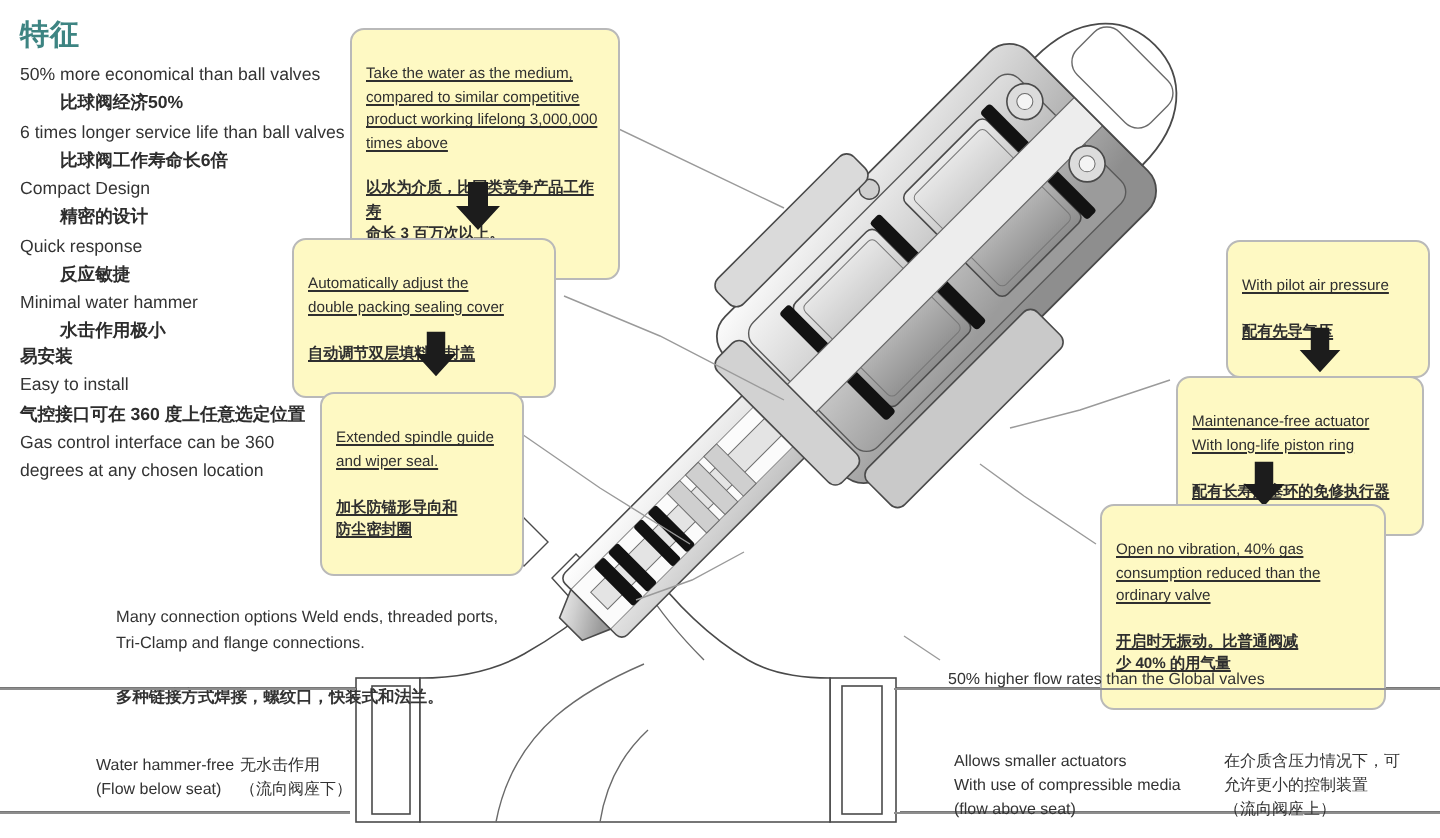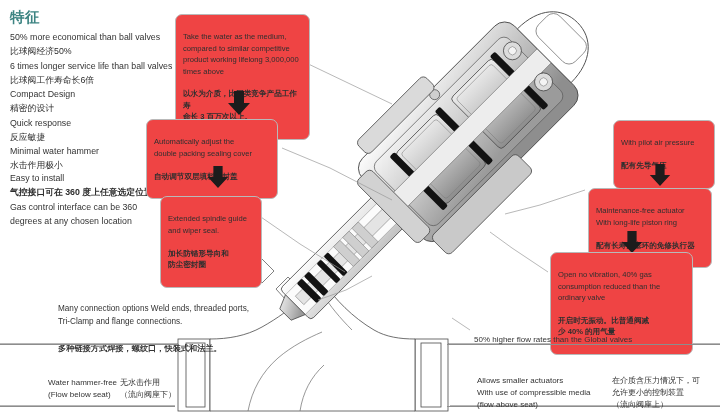--- a/index.html
+++ b/index.html
@@ -22,42 +22,43 @@
     color: #3d8482;
     letter-spacing: .5px;
   }
   .feat-list {
     position: absolute;
     left: 10px; top: 30px;
     font-size: 8.8px;
     color: #333;
     line-height: 1.62;
   }
-  .feat-list .cn { font-weight: normal; color: #2d2d2d; }
+  .feat-list .cn { font-weight: bold; color: #2d2d2d; margin-left: 20px; }
 
   .install-block {
     position: absolute;
     left: 10px; top: 171px;
     font-size: 8.8px;
     color: #333;
     line-height: 1.62;
   }
   .install-block .cn { font-weight: bold; color: #2d2d2d; }
 
   
   .callout {
     position: absolute;
     border: 1px solid #b9b9b9;
     border-radius: 7px;
-    background: #ef4444;
+    background: #fef9c3;
     padding: 5px 7px;
     font-size: 7.6px;
     line-height: 1.5;
     color: #2f2f2f;
     white-space: pre-line;
+    text-decoration: underline;
   }
   .callout .cn { font-weight: bold; }
 
   
   .arrow { position: absolute; }
 
   
   .leader { position: absolute; stroke: #9a9a9a; stroke-width: 0.7; fill: none; }
 
   
@@ -226,20 +227,21 @@
     <div class="cn">比球阀工作寿命长6倍</div>
     <div>Compact Design</div>
     <div class="cn">精密的设计</div>
     <div>Quick response</div>
     <div class="cn">反应敏捷</div>
     <div>Minimal water hammer</div>
     <div class="cn">水击作用极小</div>
   </div>
 
   <div class="install-block">
+    <div class="cn">易安装</div>
     <div>Easy to install</div>
     <div class="cn">气控接口可在 360 度上任意选定位置</div>
     <div>Gas control interface can be 360</div>
     <div>degrees at any chosen location</div>
   </div>
 
   <div class="callout" style="left:175px; top:14px; width:135px;">
     <div>Take the water as the medium,
 compared to similar competitive
 product working lifelong 3,000,000

